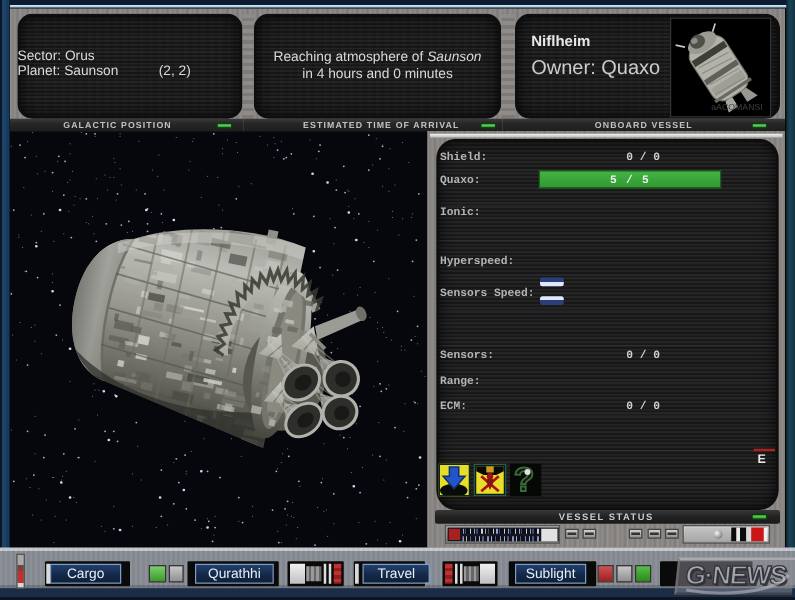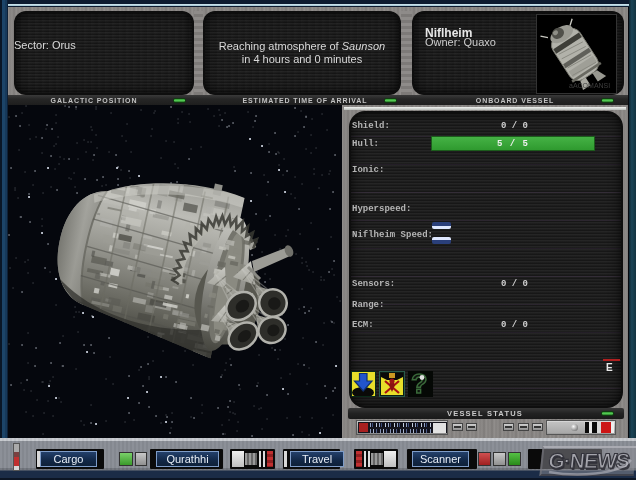--- a/index.html
+++ b/index.html
@@ -25,27 +25,28 @@
 
 <div class="abs scrn" style="left:14px;top:11px;width:180px;height:84px"></div>
 <div class="abs scrn" style="left:203px;top:11px;width:198px;height:84px"></div>
 <div class="abs scrn" style="left:412px;top:11px;width:212px;height:84px"></div>
 
 <div class="abs" style="left:194px;top:11px;width:9px;height:84px;background:repeating-linear-gradient(180deg,#8e8b89 0 3px,#7d7a78 3px 6px)"></div>
 <div class="abs" style="left:401px;top:11px;width:11px;height:84px;background:repeating-linear-gradient(180deg,#8e8b89 0 3px,#7d7a78 3px 6px)"></div>
 
 <div class="abs" style="left:14px;top:39px;width:176px;color:#d9d9d9;font-size:11px;line-height:12px">
 <div>Sector: Orus</div>
+<div>Planet: Saunson<span style="position:absolute;left:113px">(2, 2)</span></div>
 </div>
 
 <div class="abs" style="left:203px;top:40px;width:198px;color:#d9d9d9;font-size:11px;line-height:13px;text-align:center">
 Reaching atmosphere of <i>Saunson</i><br>in 4 hours and 0 minutes</div>
 
 <div class="abs" style="left:425px;top:26px;color:#e8e8e8;font-size:12px;font-weight:bold">Niflheim</div>
-<div class="abs" style="left:425px;top:36px;color:#cccccc;font-size:11px">Owner: Quaxo</div>
+<div class="abs" style="left:425px;top:46px;color:#cccccc;font-size:16px">Owner: Quaxo</div>
 
 <div class="abs" style="left:536px;top:14px;width:81px;height:80px;background:#000;border:1px solid #333">
 <svg width="79" height="78" viewBox="0 0 79 78">
 <g transform="translate(3,4) scale(0.9)">
           <g transform="rotate(-33 38 40)">
 <rect x="21" y="12" width="36" height="56" rx="11" fill="#b2b2aa"></rect>
 <rect x="21" y="12" width="36" height="56" rx="11" fill="none" stroke="#78786f" stroke-width="1"></rect>
 <rect x="22" y="22" width="34" height="6" fill="#3e3e38"></rect>
 <rect x="22" y="42" width="34" height="5" fill="#60605a"></rect>
 <rect x="23" y="52" width="32" height="8" fill="#9a9a92" opacity="0.8"></rect>
@@ -347,33 +348,33 @@
 </svg>
 </div>
 
 <div class="abs" style="left:342px;top:105px;width:286px;height:333px">
 <div class="abs metal" style="left:0;top:0;width:286px;height:333px"></div>
 <div class="abs" style="left:2px;top:2px;width:282px;height:3px;background:linear-gradient(180deg,#f2f4f2,#b9bdb9)"></div>
 <div class="abs scrn" style="left:7px;top:6px;width:274px;height:297px;border-radius:16px;
  background-image:repeating-linear-gradient(180deg,rgba(255,255,255,0.045) 0 1px,rgba(0,0,0,0.16) 2px 3px),repeating-linear-gradient(180deg,transparent 0 25px,rgba(120,80,140,0.17) 25px 26px,transparent 26px 28px)"></div>
 
 <div class="abs gtxt" style="left:10px;top:16px">Shield:</div>
-<div class="abs gtxt" style="left:10px;top:34px">Hull:</div>
+<div class="abs gtxt" style="left:10px;top:34px">Quaxo:</div>
 <div class="abs gtxt" style="left:10px;top:60px">Ionic:</div>
 <div class="abs gtxt" style="left:10px;top:99px">Hyperspeed:</div>
-<div class="abs gtxt" style="left:10px;top:125px">Niflheim Speed:</div>
+<div class="abs gtxt" style="left:10px;top:125px">Sensors Speed:</div>
 <div class="abs gtxt" style="left:10px;top:174px">Sensors:</div>
 <div class="abs gtxt" style="left:10px;top:195px">Range:</div>
 <div class="abs gtxt" style="left:10px;top:215px">ECM:</div>
 
 <div class="abs gtxt" style="left:159px;top:16px;color:#cfcfcf">0 / 0</div>
 <div class="abs gtxt" style="left:159px;top:174px;color:#cfcfcf">0 / 0</div>
 <div class="abs gtxt" style="left:159px;top:215px;color:#cfcfcf">0 / 0</div>
 
-<div class="abs" style="left:89px;top:31px;width:164px;height:15px;background:linear-gradient(180deg,#45b245,#2f9a2f);border:1px solid #1c5c1c;color:#efefef;font-family:'Liberation Mono',monospace;font-size:9px;font-weight:bold;text-align:center;line-height:14px;letter-spacing:1px">5 / 5</div>
+<div class="abs" style="left:89px;top:31px;width:146px;height:15px;background:linear-gradient(180deg,#45b245,#2f9a2f);border:1px solid #1c5c1c;color:#efefef;font-family:'Liberation Mono',monospace;font-size:9px;font-weight:bold;text-align:center;line-height:14px;letter-spacing:1px">5 / 5</div>
 
 <div class="abs" style="left:90px;top:117px;width:19px;height:7px;background:linear-gradient(180deg,#2a3f7a 0 4px,#dfe8ff 4px 7px);border-radius:2px"></div>
 <div class="abs" style="left:90px;top:132px;width:19px;height:7px;background:linear-gradient(180deg,#dfe8ff 0 3px,#2a3f7a 3px 7px);border-radius:2px"></div>
 
 <div class="abs" style="left:261px;top:254px;width:17px;height:2px;background:#b02020"></div>
 <div class="abs" style="left:264px;top:257px;color:#e8e8e8;font-size:10px;font-weight:bold">E</div>
 
 <div class="abs" style="left:9px;top:266px;width:25px;height:26px;background:#e8de2a;border:1px solid #0a2a18">
 <svg width="23" height="24" viewBox="0 0 23 24">
           <ellipse cx="11" cy="20.5" rx="11" ry="5.5" fill="#0a0a08"></ellipse>
@@ -458,21 +459,21 @@
 
 <div class="btn" style="left:354px;top:449px;width:44px;height:20px">
  <div style="position:absolute;left:2px;top:2px;width:6px;height:16px;background:repeating-linear-gradient(180deg,#c03030 0 3px,#902020 3px 6px)"></div>
  <div style="position:absolute;left:10px;top:2px;width:2px;height:16px;background:#ddd"></div>
  <div style="position:absolute;left:14px;top:2px;width:2px;height:16px;background:#ddd"></div>
  <div style="position:absolute;left:17px;top:4px;width:12px;height:12px;background:repeating-linear-gradient(90deg,#999 0 2px,#666 2px 4px)"></div>
  <div style="position:absolute;left:30px;top:2px;width:12px;height:16px;background:linear-gradient(180deg,#f0f0f0,#c0c0c0)"></div>
 </div>
 
 <div class="btn" style="left:407px;top:449px;width:70px;height:20px"></div>
-<div class="nbtn" style="left:412px;top:451px;width:57px;height:16px;line-height:15px">Scanner</div>
+<div class="nbtn" style="left:412px;top:451px;width:57px;height:16px;line-height:15px">Sublight</div>
 <div class="abs" style="left:478px;top:452px;width:13px;height:14px;background:linear-gradient(180deg,#d05050,#a02020);border:1px solid #333"></div>
 <div class="abs" style="left:493px;top:452px;width:13px;height:14px;background:linear-gradient(180deg,#c8c8c8,#909090);border:1px solid #333"></div>
 <div class="abs" style="left:508px;top:452px;width:13px;height:14px;background:linear-gradient(180deg,#55c045,#2a8a1a);border:1px solid #333"></div>
 <div class="btn" style="left:528px;top:449px;width:74px;height:20px"></div>
 
 <div class="abs" style="left:541px;top:446px;width:94px;height:30px;background:rgba(138,138,146,0.52);border-top:2px solid rgba(185,185,192,0.7);border-bottom:2px solid rgba(60,60,68,0.8);border-left:2px solid rgba(120,120,128,0.6);transform:skewX(-6deg)"></div>
 <div class="abs" style="left:542px;top:448px;width:93px;height:27px;color:rgba(168,168,176,0.97);font-weight:bold;font-size:21px;text-align:center;line-height:26px;letter-spacing:-1px;
  -webkit-text-stroke:1.1px #34343c;text-shadow:1.5px 1.5px 0 rgba(44,44,52,0.85);transform:skewX(-6deg)">G·NEWS</div>
 <svg class="abs" style="left:541px;top:446px" width="95" height="32" viewBox="0 0 95 32">
 <path d="M8 26 C35 31 78 29 90 14" fill="none" stroke="rgba(190,190,198,0.55)" stroke-width="2.5"></path>

